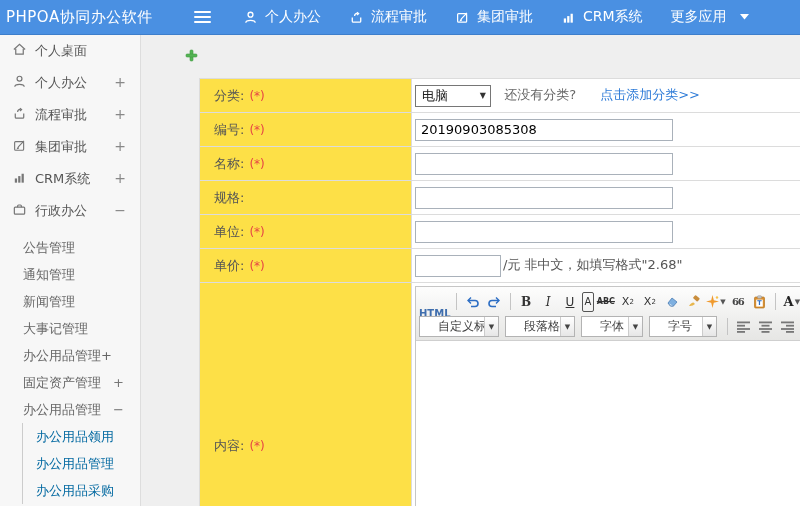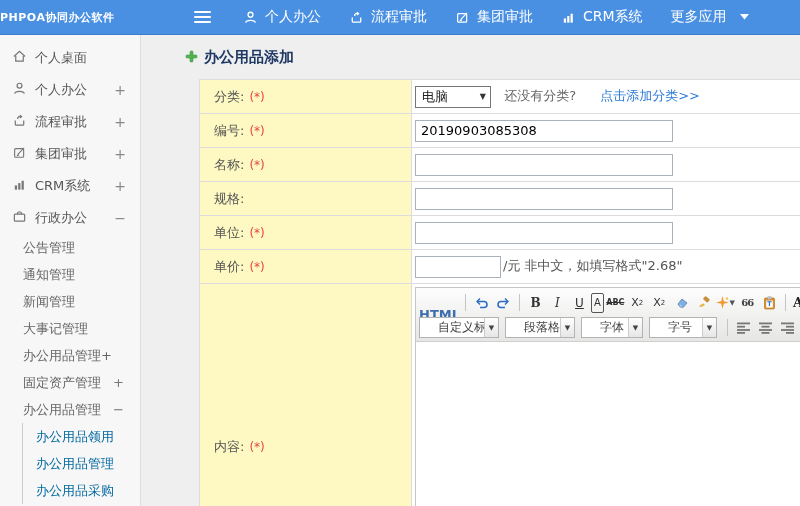--- a/index.html
+++ b/index.html
@@ -3,48 +3,48 @@
 <meta charset="utf-8">
 <style>
   * { margin:0; padding:0; box-sizing:border-box; }
   html,body { width:800px; height:506px; overflow:hidden; background:#efefef;
               font-family:"DejaVu Sans","Liberation Sans",sans-serif; }
   .stage { position:relative; width:800px; height:506px; overflow:hidden; }
 
   
   .hdr { position:absolute; top:0; left:0; right:0; height:35px; background:#4a90e2;
          border-bottom:1px solid #3d7ecb; display:flex; align-items:center; color:#fff; z-index:5; }
-  .logo { font-size:11px; font-weight:bold; padding-left:0; width:178px; white-space:nowrap; letter-spacing:.5px; }
+  .logo { font-size:15px; font-weight:normal; padding-left:6px; width:178px; white-space:nowrap; letter-spacing:.5px; }
   .burger { width:17px; height:12px; display:flex; flex-direction:column; justify-content:space-between; margin-left:16px; cursor:pointer; }
   .burger i { display:block; height:2px; background:#fff; border-radius:1px; }
   .hnav { display:flex; align-items:center; margin-left:32px; gap:28px; font-size:14px; white-space:nowrap; }
   .hnav-item { display:flex; align-items:center; gap:7px; cursor:pointer; }
   .hnav svg { display:block; }
 
   
   .side { position:absolute; top:35px; left:0; bottom:0; width:141px; background:#f7f7f7;
           border-right:1px solid #ddd; padding-top:7px; font-size:13px; color:#555; overflow:hidden; }
-  .s-item { height:32px; display:flex; align-items:center; padding:0 14px 0 12px; cursor:pointer; }
+  .s-item { height:32px; display:flex; align-items:flex-start; padding:0 14px 0 12px; cursor:pointer; }
   .s-item .lbl { margin-left:8px; white-space:nowrap; }
   .s-item .exp { margin-left:auto; color:#888; font-size:14px; }
   .s-sub { height:27px; display:flex; align-items:center; padding-left:23px; color:#666; cursor:pointer; white-space:nowrap; }
   .s-sub .exp2 { margin-left:12px; color:#777; }
   .s-ss-wrap { margin-left:22px; border-left:1px solid #ccc; }
   .s-ss { height:27px; display:flex; align-items:center; padding-left:13px; color:#0369a1; cursor:pointer; white-space:nowrap; }
   .side svg { flex:0 0 auto; }
 
   
   .content { position:absolute; top:35px; left:141px; right:0; bottom:0; background:#efefef; overflow:hidden; }
   .page-title { margin:13px 0 0 44px; display:flex; align-items:center; gap:6px;
                 font-size:15px; font-weight:bold; color:#1f3864; }
 
   .form-wrap { margin:12px 0 0 58px; width:900px; }
   table.form { border-collapse:collapse; width:900px; font-size:13px; table-layout:fixed; }
   table.form td { border:1px solid #dcdcdc; }
-  td.lab { width:212px; background:#fef9c3; color:#555; padding-left:14px; height:34px; }
+  td.lab { width:212px; background:#fde047; color:#555; padding-left:14px; height:34px; }
   td.val { background:#fff; padding-left:3px; }
   .req { color:#e64545; margin-left:5px; font-size:12px; }
 
   input.txt { width:258px; height:22px; border:1px solid #a9b1ba; font-size:13px; padding:1px 5px;
               font-family:"DejaVu Sans",sans-serif; background:#fff; vertical-align:middle; }
   input.price { width:86px; }
   .fake-select { display:inline-flex; align-items:center; justify-content:space-between; width:76px; height:22px;
                  border:1px solid #767676; background:#fff; padding:0 4px 0 6px; font-size:13px; color:#222;
                  vertical-align:middle; cursor:pointer; }
   .fake-select .car { font-size:8px; color:#333; }
@@ -53,21 +53,21 @@
   .suffix { color:#555; margin-left:2px; }
 
   
   td.edcell { padding:0; background:#fff; height:326px; vertical-align:top; }
   .ed { margin:3px; border:1px solid #c6c6c6; height:320px; display:flex; flex-direction:column; overflow:hidden; }
   .ed-toolbar { background:linear-gradient(#fdfdfd,#e6e6e4); border-bottom:1px solid #cfcfcf; padding:2px 3px 1px 3px; }
   .tb-row { display:flex; align-items:center; height:25px; gap:1px; white-space:nowrap; }
   .tb-btn { min-width:21px; height:20px; display:inline-flex; align-items:center; justify-content:center;
             font-size:12px; color:#333; cursor:pointer; border-radius:2px; }
   .tb-sep { width:1px; height:17px; background:#c4c4c4; margin:0 4px; flex:0 0 auto; }
-  .html-btn { font-size:13px; font-weight:bold; color:#3f6eae; letter-spacing:0;margin-top:24px; }
+  .html-btn { font-size:10px; font-weight:bold; color:#3f6eae; letter-spacing:0;margin-top:24px; }
   .b-serif { font-family:"DejaVu Serif","Liberation Serif",serif; }
   .b-bold { font-weight:bold; }
   .b-italic { font-style:italic; }
   .b-under { text-decoration:underline; }
   .b-boxed { border:1px solid #555; font-size:10px; line-height:1; padding:1px 2px; min-width:0; }
   .b-strike { font-size:8px; font-weight:bold; text-decoration:line-through; }
   .supsub { font-size:11px; }
   .supsub sup,.supsub sub { font-size:7px; }
   .quote66 { font-family:"DejaVu Serif",serif; font-weight:bold; font-size:10px; color:#444; letter-spacing:-1px; }
   .caret-sm { font-size:7px; color:#555; margin-left:1px; }
@@ -239,21 +239,20 @@
     </div>
   </div>
 
   <div class="content">
     <div class="page-title">
       <span>
         <svg width="13" height="13" viewBox="0 0 13 13">
           <rect x="5" y="1" width="3" height="11" rx="1" fill="#54b454" stroke="#3f9a3f" stroke-width="0.6"></rect>
           <rect x="1" y="5" width="11" height="3" rx="1" fill="#54b454" stroke="#3f9a3f" stroke-width="0.6"></rect>
         </svg></span>
-      <span>办公用品添加</span>
     </div>
 
     <div class="form-wrap">
       <table class="form">
 
         <tbody>
             <tr>
           <td class="lab">
             <span>分类:</span><span class="req">(*)</span>
           </td>

